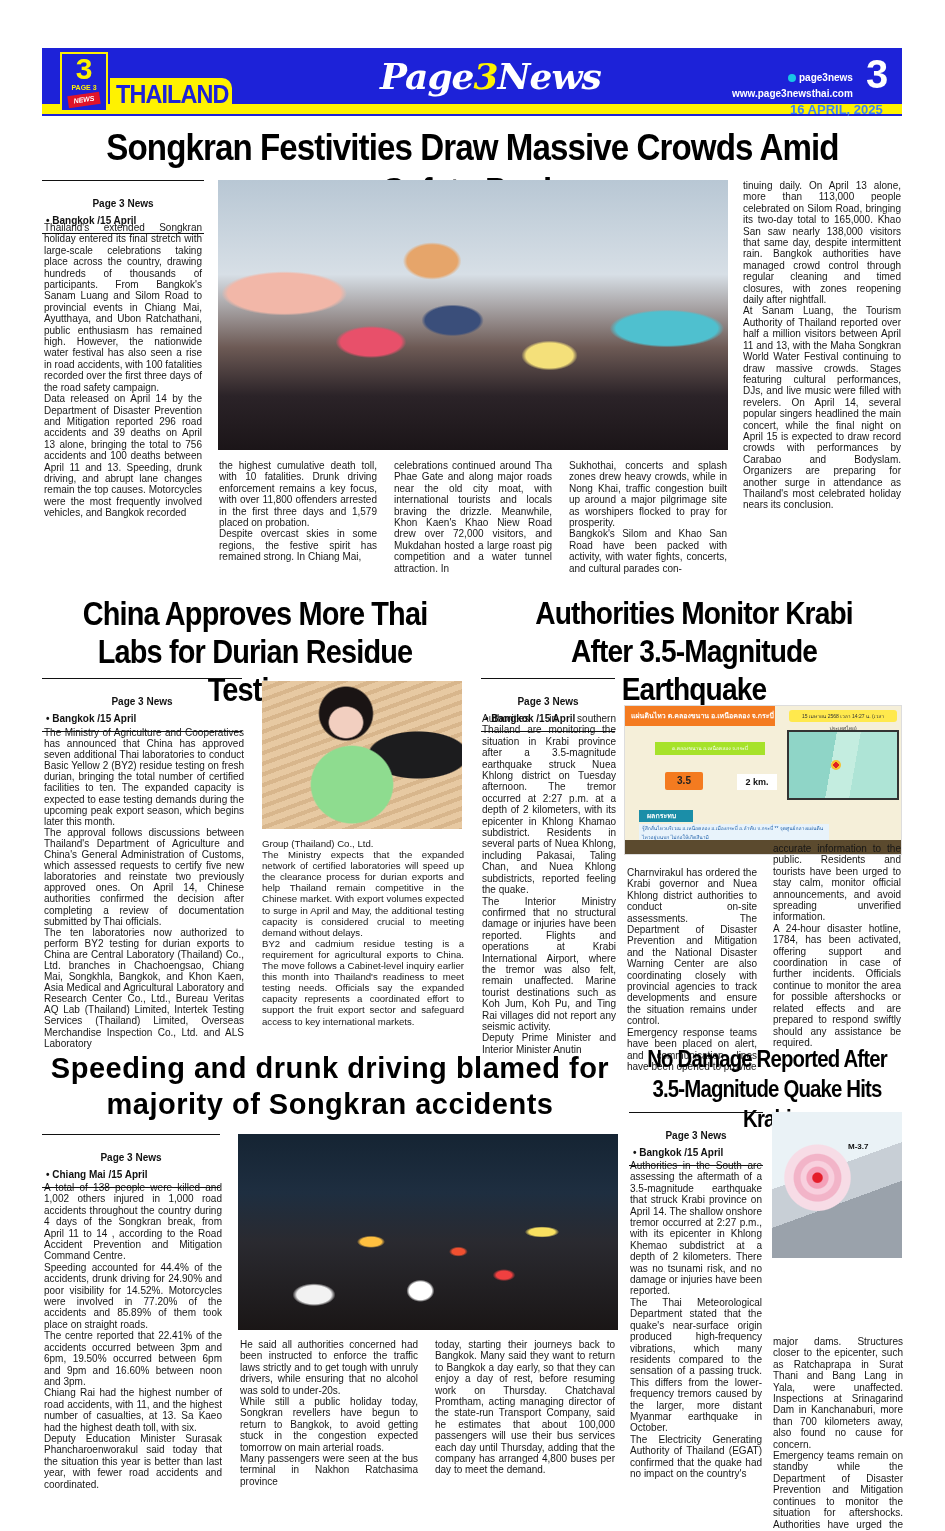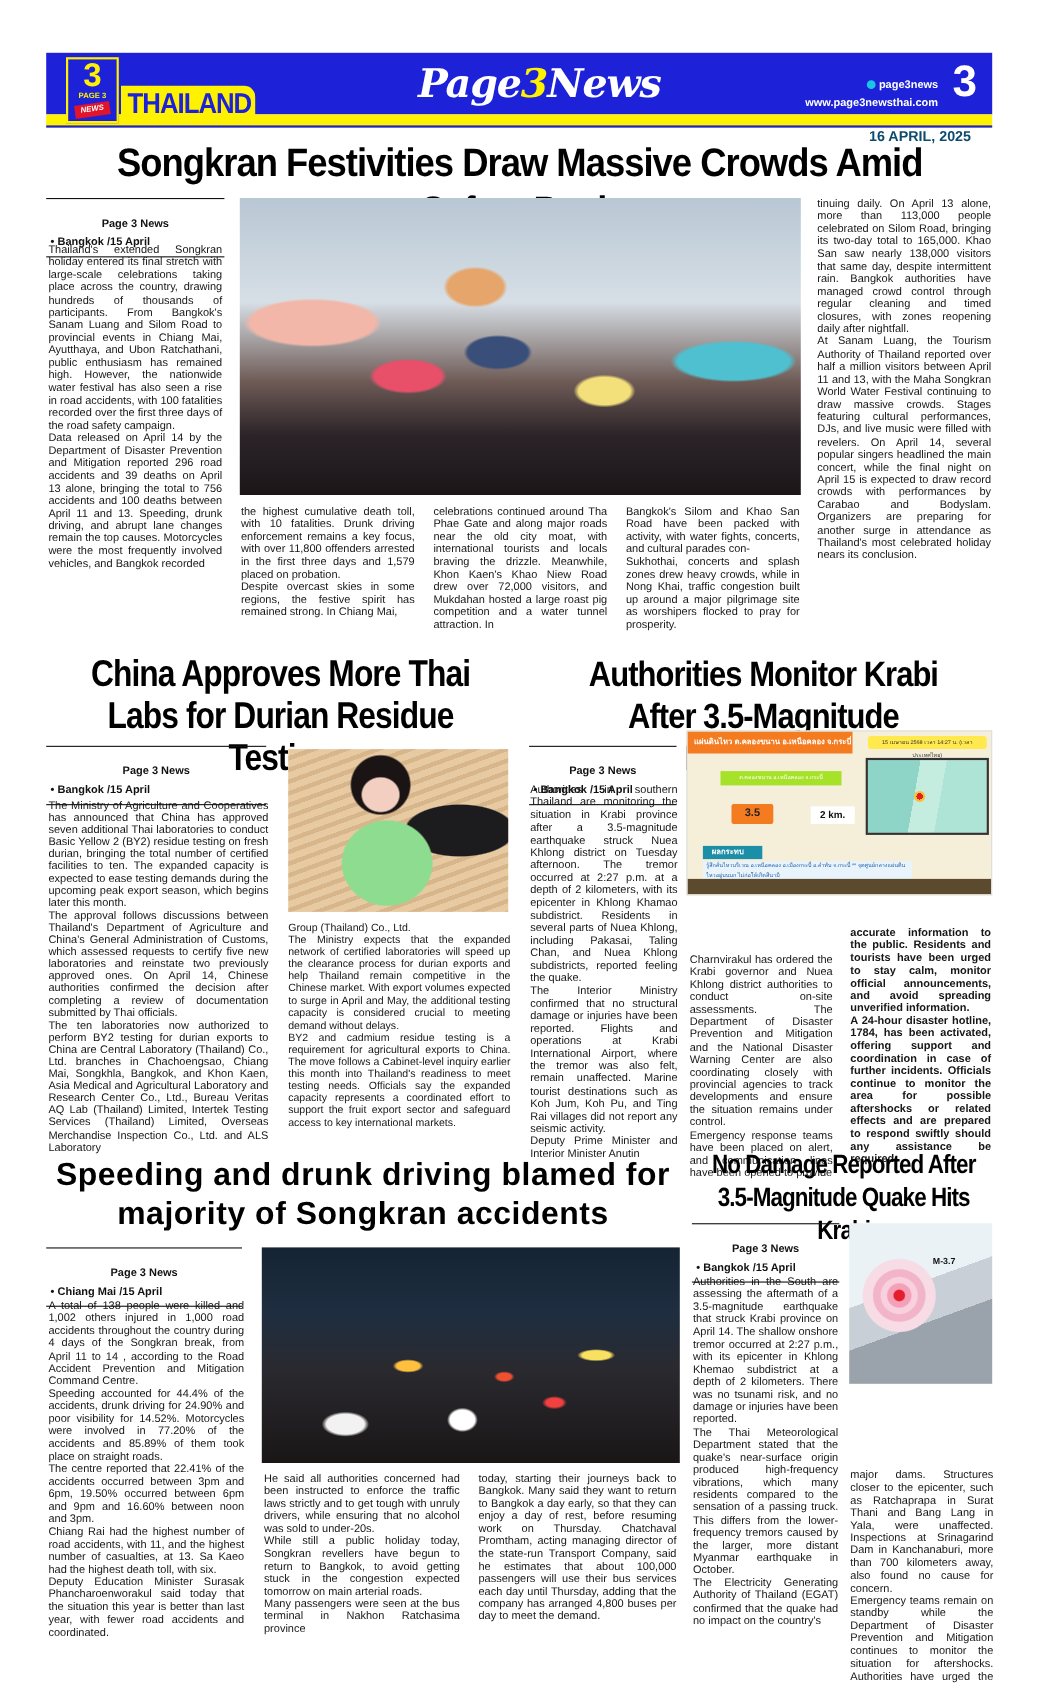--- a/index.html
+++ b/index.html
@@ -15,21 +15,21 @@
   .logo-sub { position: absolute; left: 0; top: 30px; width: 44px; text-align: center; font: bold 7px/8px "Liberation Sans", sans-serif; color: #fff200; }
   .logo-news { position: absolute; left: 6px; top: 40px; width: 32px; height: 12px; background: #e0142a; color: #fff; font: italic bold 7px/12px "Liberation Sans", sans-serif; text-align: center; transform: rotate(-8deg); }
   .thailand-tab { left: 110px; top: 78px; width: 122px; height: 30px; background: #fff200; border-radius: 0 10px 0 0; }
   .thailand-text { left: 116px; top: 80px; font: bold 26px/28px "Liberation Sans", sans-serif; color: #1d22d8; letter-spacing: -1px; transform: scaleX(0.9); transform-origin: left; }
   .brand { left: 380px; top: 54px; font: bold 36px/44px "DejaVu Serif", serif; color: #fff; font-style: italic; letter-spacing: -1px; }
   .brand .three { color: #fff200; }
   .social { left: 788px; top: 72px; font: bold 10px/12px "Liberation Sans", sans-serif; color: #fff; }
   .social .dot { display: inline-block; width: 8px; height: 8px; border-radius: 50%; background: #19c6e6; margin-right: 3px; vertical-align: -1px; }
   .website { left: 732px; top: 88px; font: bold 10px/12px "Liberation Sans", sans-serif; color: #fff; }
   .page-num { left: 866px; top: 52px; font: bold 40px/44px "Liberation Sans", sans-serif; color: #fff; }
-  .date { left: 790px; top: 117px; font: bold 13px/14px "Liberation Sans", sans-serif; color: #0c4a6e; }
+  .date { left: 790px; top: 103px; font: bold 13px/14px "Liberation Sans", sans-serif; color: #3b82f6; }
 
   
   .headline { font-family: "Liberation Sans", sans-serif; font-weight: bold; color: #000; text-align: center; letter-spacing: -1px; }
   .h1 { left: 30px; top: 126px; width: 885px; font-size: 36px; line-height: 44px; transform: scaleX(0.92); }
   .h2 { left: 40px; top: 594px; width: 430px; font-size: 34px; line-height: 38px; transform: scaleX(0.85); }
   .h3 { left: 478px; top: 594px; width: 432px; font-size: 32px; line-height: 38px; transform: scaleX(0.88); }
   .h4 { left: 40px; top: 1050px; width: 580px; font-size: 29px; line-height: 36px; letter-spacing: 0.5px; }
   .h5 { left: 622px; top: 1044px; width: 290px; font-size: 24px; line-height: 30px; transform: scaleX(0.85); }
 
   
@@ -123,22 +123,22 @@
 </div>
 <div class="abs img photo-songkran" style="left:218px;top:180px;width:510px;height:270px;"></div>
 <div class="abs col" style="left:219px;top:460px;width:158px;">
   <p>the highest cumulative death toll, with 10 fatalities. Drunk driving enforcement remains a key focus, with over 11,800 offenders arrested in the first three days and 1,579 placed on probation.</p>
   <p>Despite overcast skies in some regions, the festive spirit has remained strong. In Chiang Mai,</p>
 </div>
 <div class="abs col" style="left:394px;top:460px;width:158px;">
   <p>celebrations continued around Tha Phae Gate and along major roads near the old city moat, with international tourists and locals braving the drizzle. Meanwhile, Khon Kaen's Khao Niew Road drew over 72,000 visitors, and Mukdahan hosted a large roast pig competition and a water tunnel attraction. In</p>
 </div>
 <div class="abs col" style="left:569px;top:460px;width:158px;">
+  <p>Sukhothai, concerts and splash zones drew heavy crowds, while in Nong Khai, traffic congestion built up around a major pilgrimage site as worshipers flocked to pray for prosperity.</p>
   <p>Bangkok's Silom and Khao San Road have been packed with activity, with water fights, concerts, and cultural parades con-</p>
-  <p>Sukhothai, concerts and splash zones drew heavy crowds, while in Nong Khai, traffic congestion built up around a major pilgrimage site as worshipers flocked to pray for prosperity.</p>
 </div>
 <div class="abs col" style="left:743px;top:180px;width:158px;">
   <p>tinuing daily. On April 13 alone, more than 113,000 people celebrated on Silom Road, bringing its two-day total to 165,000. Khao San saw nearly 138,000 visitors that same day, despite intermittent rain. Bangkok authorities have managed crowd control through regular cleaning and timed closures, with zones reopening daily after nightfall.</p>
   <p>At Sanam Luang, the Tourism Authority of Thailand reported over half a million visitors between April 11 and 13, with the Maha Songkran World Water Festival continuing to draw massive crowds. Stages featuring cultural performances, DJs, and live music were filled with revelers. On April 14, several popular singers headlined the main concert, while the final night on April 15 is expected to draw record crowds with performances by Carabao and Bodyslam. Organizers are preparing for another surge in attendance as Thailand's most celebrated holiday nears its conclusion.</p>
 </div>
 
 <div class="abs headline h2">China Approves More Thai Labs for Durian Residue Testing</div>
 <div class="abs byline" style="left:42px;top:678px;width:200px;">
   <div class="src">Page 3 News</div>
   <div class="place">• Bangkok /15 April</div>
@@ -158,38 +158,38 @@
 <div class="abs headline h3">Authorities Monitor Krabi After 3.5-Magnitude Earthquake</div>
 <div class="abs byline" style="left:481px;top:678px;width:134px;">
   <div class="src">Page 3 News</div>
   <div class="place">• Bangkok /15 April</div>
 </div>
 <div class="abs col" style="left:482px;top:713px;width:134px;">
   <p>Authorities in southern Thailand are monitoring the situation in Krabi province after a 3.5-magnitude earthquake struck Nuea Khlong district on Tuesday afternoon. The tremor occurred at 2:27 p.m. at a depth of 2 kilometers, with its epicenter in Khlong Khamao subdistrict. Residents in several parts of Nuea Khlong, including Pakasai, Taling Chan, and Nuea Khlong subdistricts, reported feeling the quake.</p>
   <p>The Interior Ministry confirmed that no structural damage or injuries have been reported. Flights and operations at Krabi International Airport, where the tremor was also felt, remain unaffected. Marine tourist destinations such as Koh Jum, Koh Pu, and Ting Rai villages did not report any seismic activity.</p>
   <p>Deputy Prime Minister and Interior Minister Anutin</p>
 </div>
-<div class="abs img quake-card" style="left:624px;top:664px;width:278px;height:150px;padding-left:16px;">
+<div class="abs img quake-card" style="left:624px;top:705px;width:278px;height:150px;padding-left:16px;">
   <div class="bar">แผ่นดินไหว ต.คลองขนาน อ.เหนือคลอง จ.กระบี่</div>
   <div class="datepill">15 เมษายน 2568 เวลา 14:27 น. (เวลาประเทศไทย)</div>
   <div class="loc">ต.คลองขนาน อ.เหนือคลอง จ.กระบี่</div>
   <div class="mag">3.5</div>
   <div class="depth">2 km.</div>
   <div class="map">
       <div class="epi"></div>
     </div>
   <div class="impact">ผลกระทบ</div>
   <div class="impacttxt">รู้สึกสั่นไหวบริเวณ อ.เหนือคลอง อ.เมืองกระบี่ อ.ลำทับ จ.กระบี่ ** จุดศูนย์กลางแผ่นดินไหวอยู่บนบก ไม่ก่อให้เกิดสึนามิ</div>
   <div class="footer"></div>
 </div>
 <div class="abs col" style="left:627px;top:843px;width:130px;margin-top:24px;">
   <p>Charnvirakul has ordered the Krabi governor and Nuea Khlong district authorities to conduct on-site assessments. The Department of Disaster Prevention and Mitigation and the National Disaster Warning Center are also coordinating closely with provincial agencies to track developments and ensure the situation remains under control.</p>
   <p>Emergency response teams have been placed on alert, and communication lines have been opened to provide</p>
 </div>
-<div class="abs col" style="left:773px;top:843px;width:128px;font-weight:bold;">
+<div class="abs col" style="left:773px;top:843px;width:128px;">
   <p>accurate information to the public. Residents and tourists have been urged to stay calm, monitor official announcements, and avoid spreading unverified information.</p>
   <p>A 24-hour disaster hotline, 1784, has been activated, offering support and coordination in case of further incidents. Officials continue to monitor the area for possible aftershocks or related effects and are prepared to respond swiftly should any assistance be required.</p>
 </div>
 
 <div class="abs headline h4">Speeding and drunk driving blamed for majority of Songkran accidents</div>
 <div class="abs byline" style="left:42px;top:1134px;width:178px;">
   <div class="src">Page 3 News</div>
   <div class="place">• Chiang Mai /15 April</div>
 </div>
 <div class="abs col" style="left:44px;top:1182px;width:178px;">

